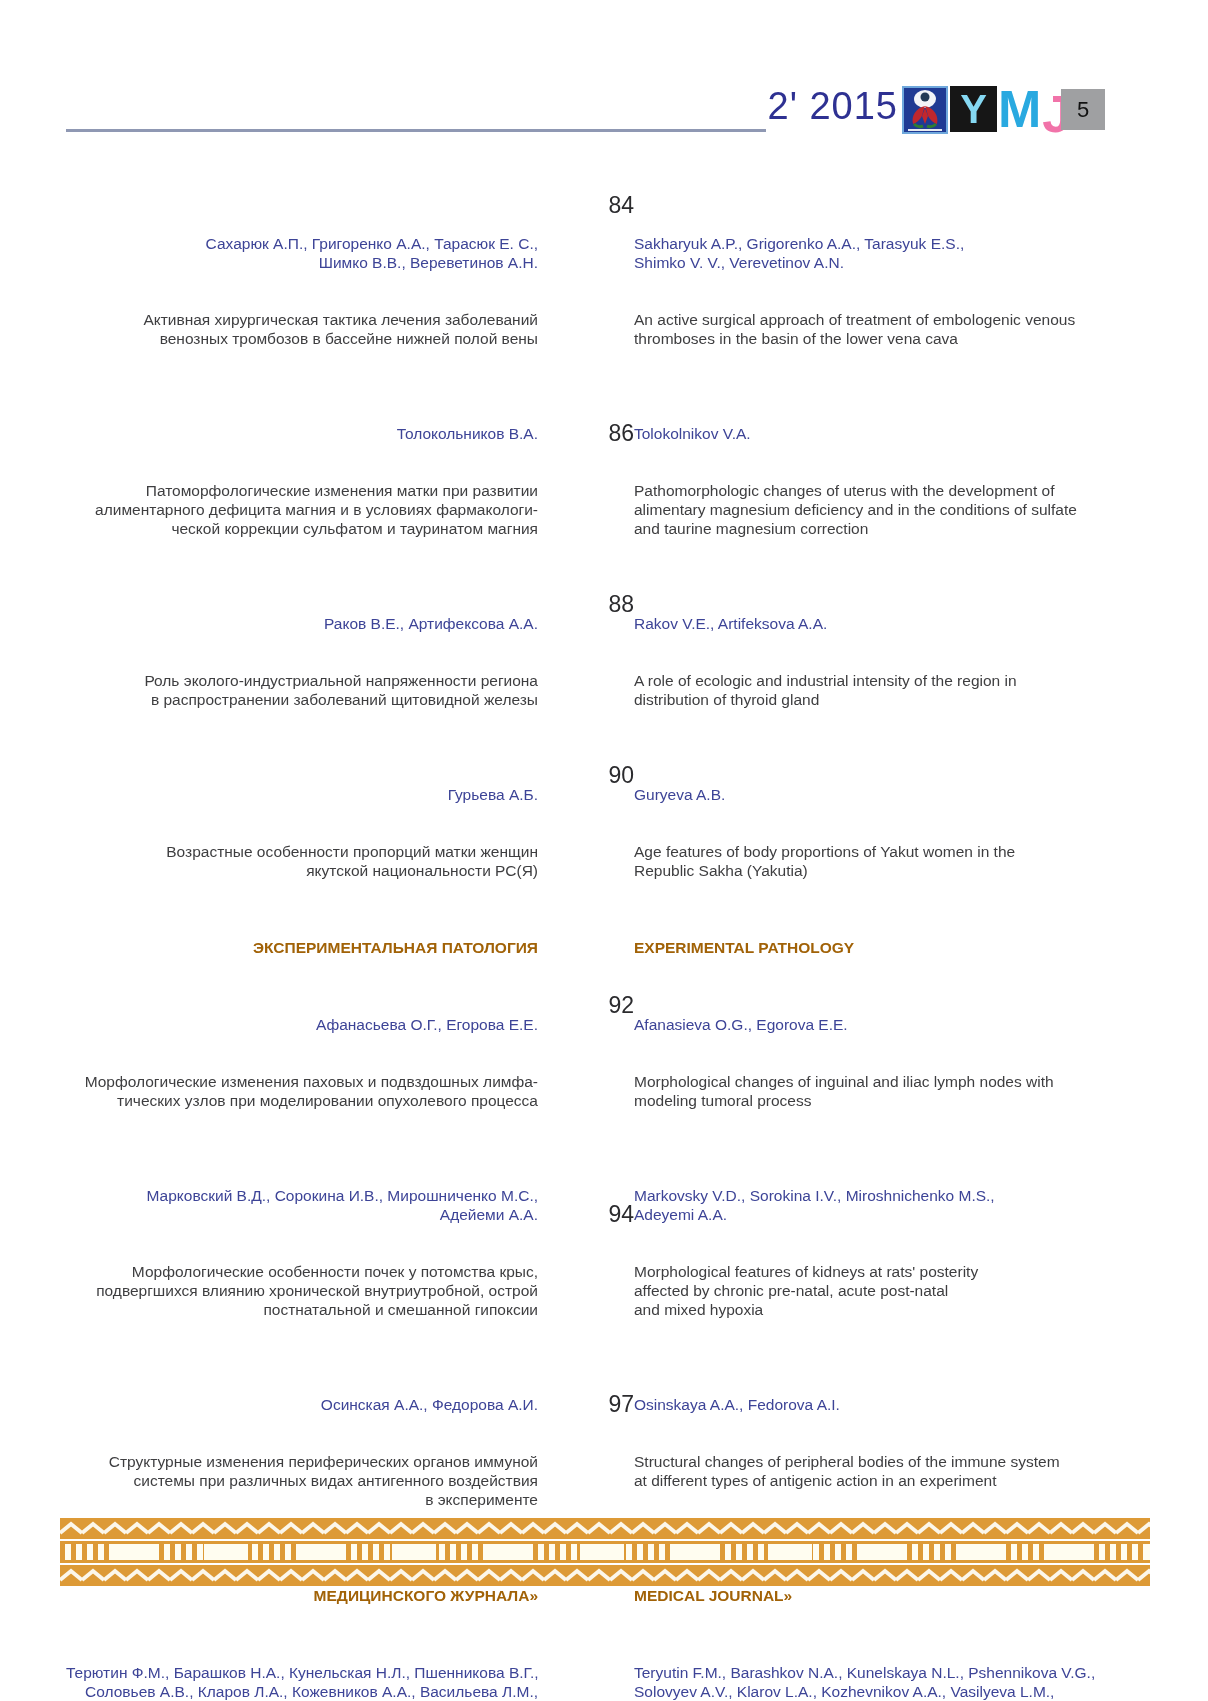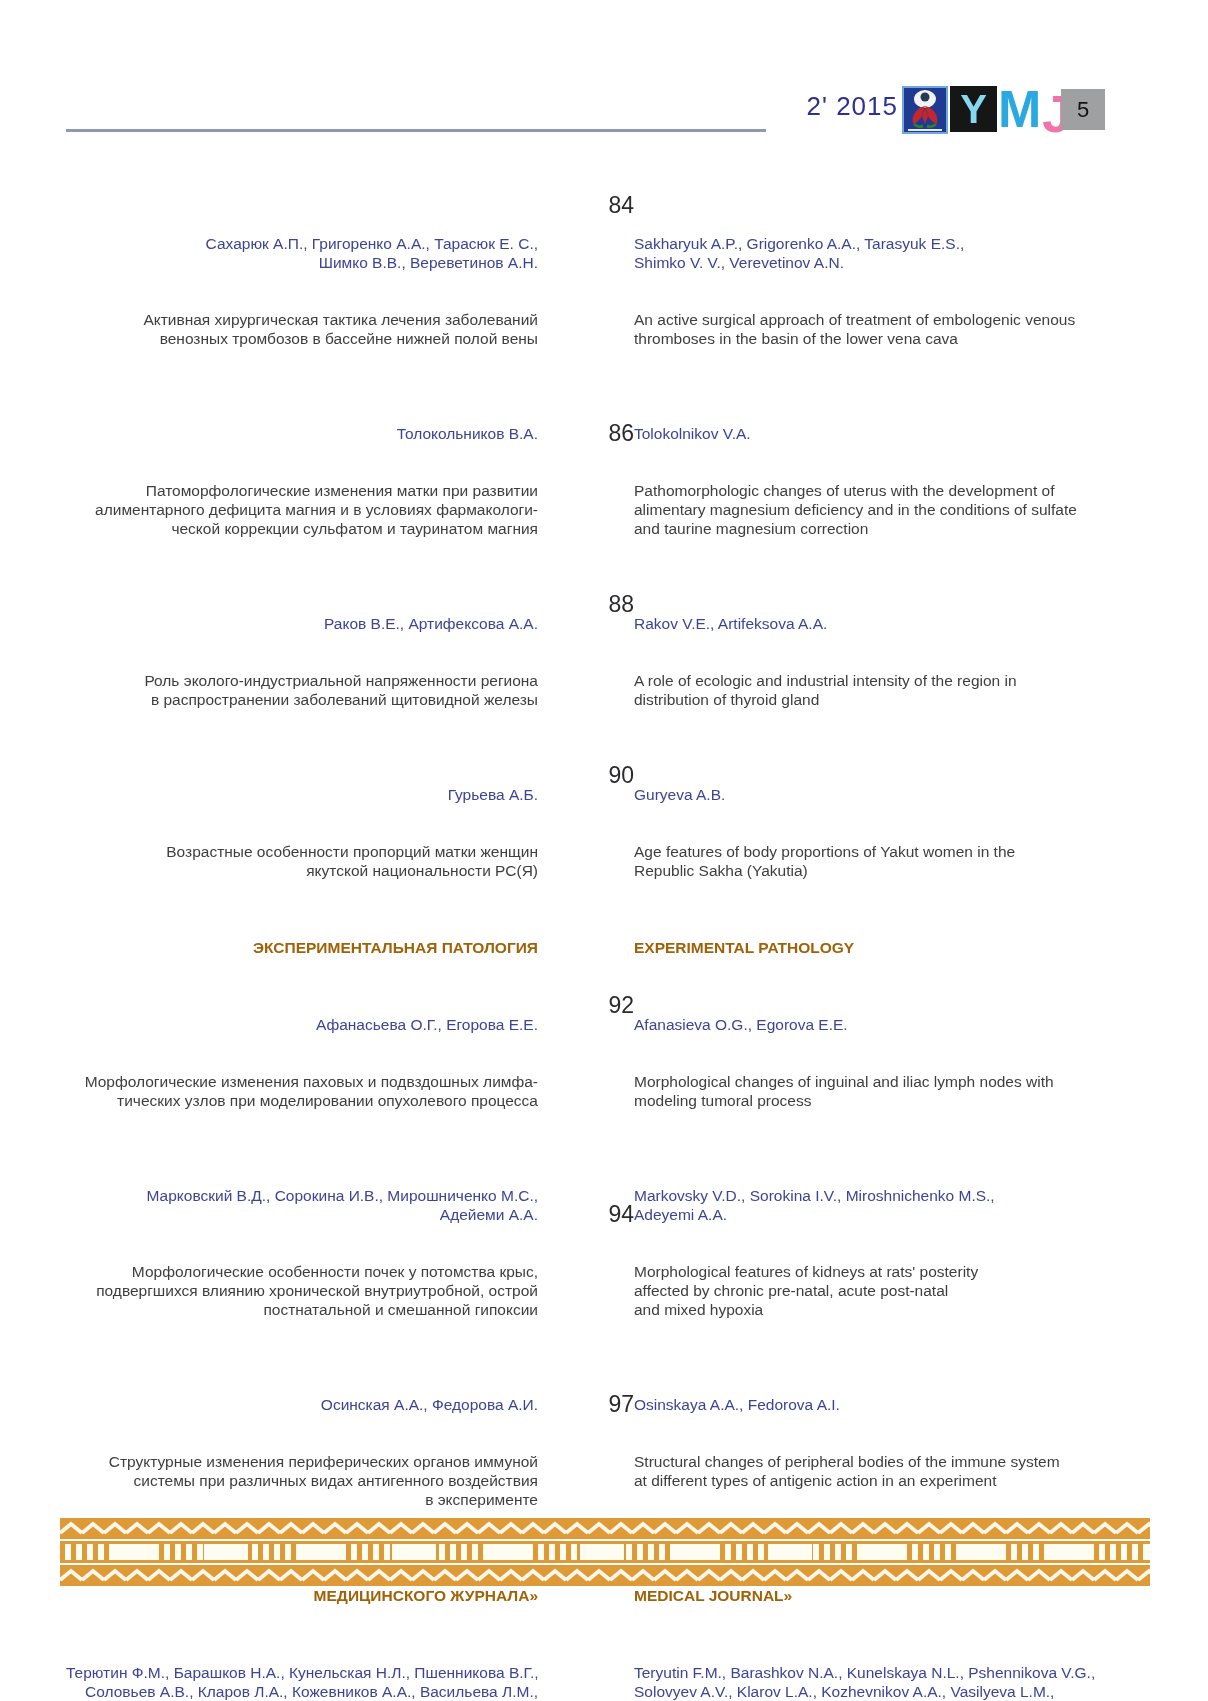--- a/index.html
+++ b/index.html
@@ -4,21 +4,21 @@
 <style>
   html,body { margin:0; padding:0; background:#ffffff; }
   .page {
     position:relative; width:1208px; height:1701px; background:#ffffff;
     font-family:"Liberation Sans", sans-serif; overflow:hidden;
   }
 
   
   .rule { position:absolute; left:66px; top:129px; width:700px; height:3px; background:#8F98B3; }
   .issue {
-    position:absolute; top:86px; right:310px; font-size:26px; line-height:40px;
+    position:absolute; top:86px; right:310px; font-size:38px; line-height:40px;
     color:#2E3192; letter-spacing:1px;
   }
   .logo { position:absolute; left:902px; top:86px; display:flex; align-items:flex-start; height:50px; }
   .emblem { display:block; }
   .yblock {
     width:47px; height:46px; background:#161616; margin-left:2px;
     display:flex; align-items:center; justify-content:center;
   }
   .logo-y { color:#85D8F2; font-weight:bold; font-size:40px; line-height:40px; }
   .logo-m { color:#29A9E0; font-weight:bold; font-size:52px; line-height:46px; margin-left:1px; letter-spacing:-3px; }

